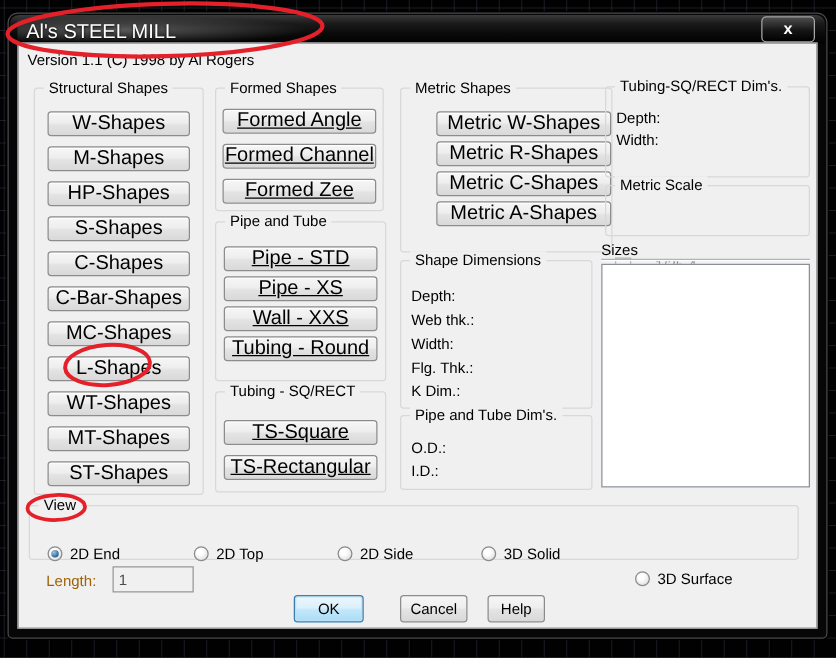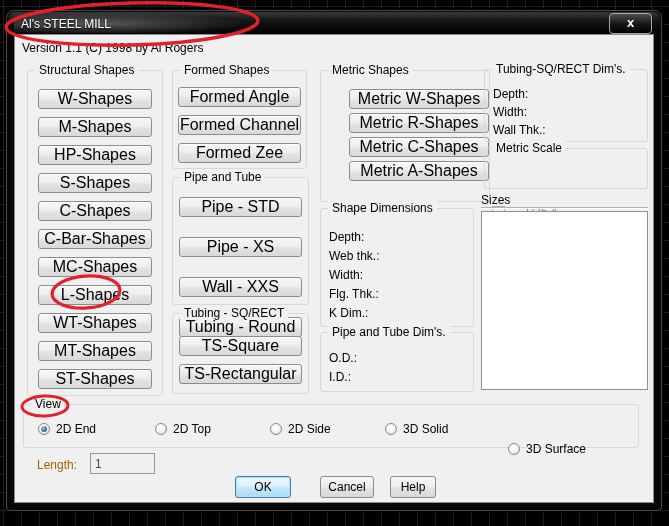--- a/index.html
+++ b/index.html
@@ -13,21 +13,21 @@
 
   .window { position:absolute; left:6px; top:10px; width:656px; height:501px;
             background:#070707; border:1px solid #4a4a4a;
             border-radius:8px 8px 4px 4px; box-shadow:0 0 0 1px #000; }
 
   .titlebar { position:absolute; left:1px; right:1px; top:1px; height:23px;
               border-radius:7px 7px 0 0; overflow:hidden;
               background:linear-gradient(180deg,#3a3a3a 0%,#1a1a1a 30%,#0a0a0a 65%,#020202 100%); }
   .titlebar::before { content:''; position:absolute; left:6px; top:1px; width:230px; height:20px;
               background:radial-gradient(ellipse at 35% 55%, rgba(150,150,150,.55), rgba(0,0,0,0) 72%); }
-  .title-text { position:absolute; left:13px; top:5px; color:#fff; font-size:12px;
+  .title-text { position:absolute; left:13px; top:5px; color:#fff; font-size:16px;
               text-shadow:0 1px 2px #000; white-space:nowrap; }
 
   .close-btn { position:absolute; left:602px; top:2px; width:43px; height:21px;
               background:linear-gradient(#4d4d4d,#151515 55%,#000);
               border:1px solid #a8a8a8; border-radius:4px;
               color:#fff; font-weight:bold; font-size:13px; text-align:center; line-height:18px;
               cursor:pointer; }
 
   .client { position:absolute; left:7px; right:7px; top:23px; bottom:7px;
             background:#f0f0f0; border:1px solid #8d8d8d; }
@@ -36,36 +36,36 @@
 
   .group { position:absolute; border:1px solid #d8d8d8; border-radius:3px; }
   .group-title { position:absolute; top:-8px; left:7px; background:#f0f0f0;
                  padding:0 4px; line-height:14px; white-space:nowrap; }
 
   .btn-col { position:absolute; inset:0; display:flex; flex-direction:column; align-items:center; }
   .push-btn { display:block; height:20px; flex:0 0 20px; font-family:inherit; font-size:16px; color:#000;
               border:1px solid #8c8c8c; border-radius:3px; cursor:pointer;
               background:linear-gradient(#f6f6f6,#eeeeee 45%,#e3e3e3 55%,#d9d9d9);
               box-shadow:inset 0 1px 0 #fff; }
-  .w1 { width:114px; } .w2 { width:123px; } .w3 { width:140px; }
+  .w1 { width:114px; } .w2 { width:123px;text-decoration:underline; } .w3 { width:140px; }
 
   .dim-label { margin-left:8px; height:19px; line-height:19px; }
   .dim-col { position:absolute; inset:0; }
 
   .check-row { position:absolute; left:7px; top:18px; display:flex; align-items:center; gap:19px;margin-top:38px; }
   .checkbox { width:13px; height:13px; border:1px solid #b2b2b2; background:#f3f3f3; }
   .check-label { color:#8b8b8b; }
 
   .sizes-label { position:absolute; left:466px; top:158px; }
   .sizes-rule  { position:absolute; left:466px; top:172px; width:167px; height:2px;
                  border-top:1px solid #b3b3b3; border-bottom:1px solid #fdfdfd; }
   .sizes-list  { position:absolute; left:466px; top:176px; width:167px; height:179px;
                  background:#fff; border:1px solid #8a8f98; }
 
-  .radio-item { position:absolute; top:17px; display:flex; align-items:center; gap:6px; cursor:pointer; }
+  .radio-item { position:absolute; top:31px; display:flex; align-items:center; gap:6px; cursor:pointer; }
   .radio { width:12px; height:12px; border-radius:50%; border:1px solid #8b8b8b; position:relative;
            background:radial-gradient(circle at 40% 35%, #ffffff 25%, #ececec 60%, #c9c9c9 100%); }
   .radio.checked::after { content:''; position:absolute; left:2px; top:2px; width:6px; height:6px;
            border-radius:50%; background:radial-gradient(circle at 35% 30%, #9cc9ea, #2a5d89 75%); }
 
   .length-label { position:absolute; left:22px; top:423px; color:#a16207; }
   .length-field { position:absolute; left:75px; top:418px; width:65px; height:21px;
                   border:1px solid #979797; background:#f0f0f0; color:#4c4c4c;
                   font-family:inherit; font-size:12px; padding:2px 4px; }
 
@@ -118,21 +118,21 @@
       <span class="group-title">Formed Shapes</span>
       <div class="btn-col" style="padding-top:16px; gap:8px;">
         <button class="push-btn w2">Formed Angle</button>
         <button class="push-btn w2">Formed Channel</button>
         <button class="push-btn w2">Formed Zee</button>
       </div>
     </div>
 
     <div class="group" style="left:157px; top:142px; width:137px; height:128px;">
       <span class="group-title">Pipe and Tube</span>
-      <div class="btn-col" style="padding-top:19px; gap:20px;">
+      <div class="btn-col" style="padding-top:19px; gap:4px;">
         <button class="push-btn w2">Pipe - STD</button>
         <button class="push-btn w2">Pipe - XS</button>
         <button class="push-btn w2">Wall - XXS</button>
         <button class="push-btn w2">Tubing - Round</button>
       </div>
     </div>
 
     <div class="group" style="left:157px; top:278px; width:137px; height:81px;">
       <span class="group-title">Tubing - SQ/RECT</span>
       <div class="btn-col" style="padding-top:22px; gap:8px;">
@@ -168,21 +168,20 @@
         <div class="dim-label">O.D.:</div>
         <div class="dim-label">I.D.:</div>
       </div>
     </div>
 
     <div class="group" style="left:469px; top:34px; width:164px; height:73px;">
       <span class="group-title">Tubing-SQ/RECT Dim's.</span>
       <div class="dim-col" style="padding-top:15px;">
         <div class="dim-label" style="height:18px; line-height:18px;">Depth:</div>
         <div class="dim-label" style="height:18px; line-height:18px;">Width:</div>
-        <div class="dim-label" style="height:18px; line-height:18px;">Wall Thk.:</div>
       </div>
     </div>
 
     <div class="group" style="left:469px; top:113px; width:164px; height:41px;">
       <span class="group-title">Metric Scale</span>
       <div class="check-row">
         <span class="checkbox"></span>
         <span class="check-label">1/25.4</span>
       </div>
     </div>

